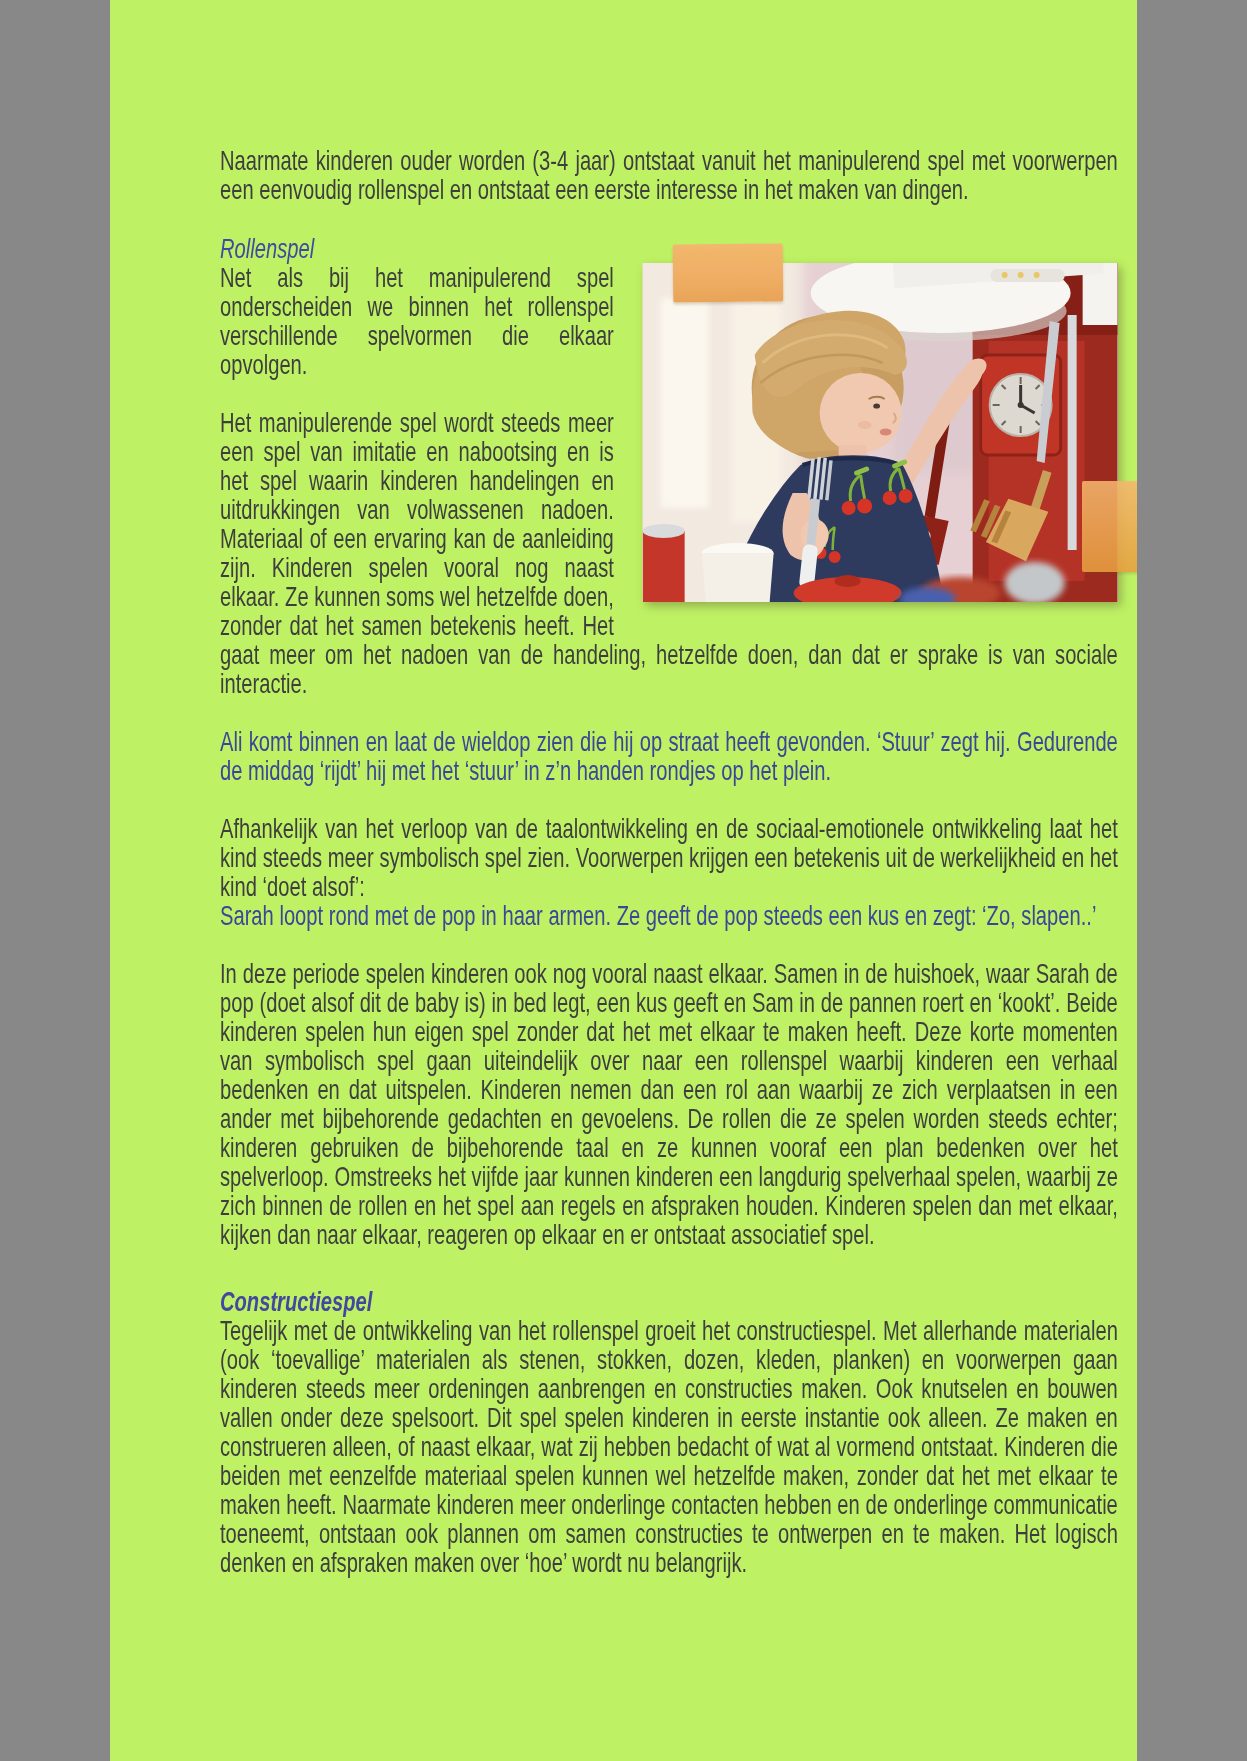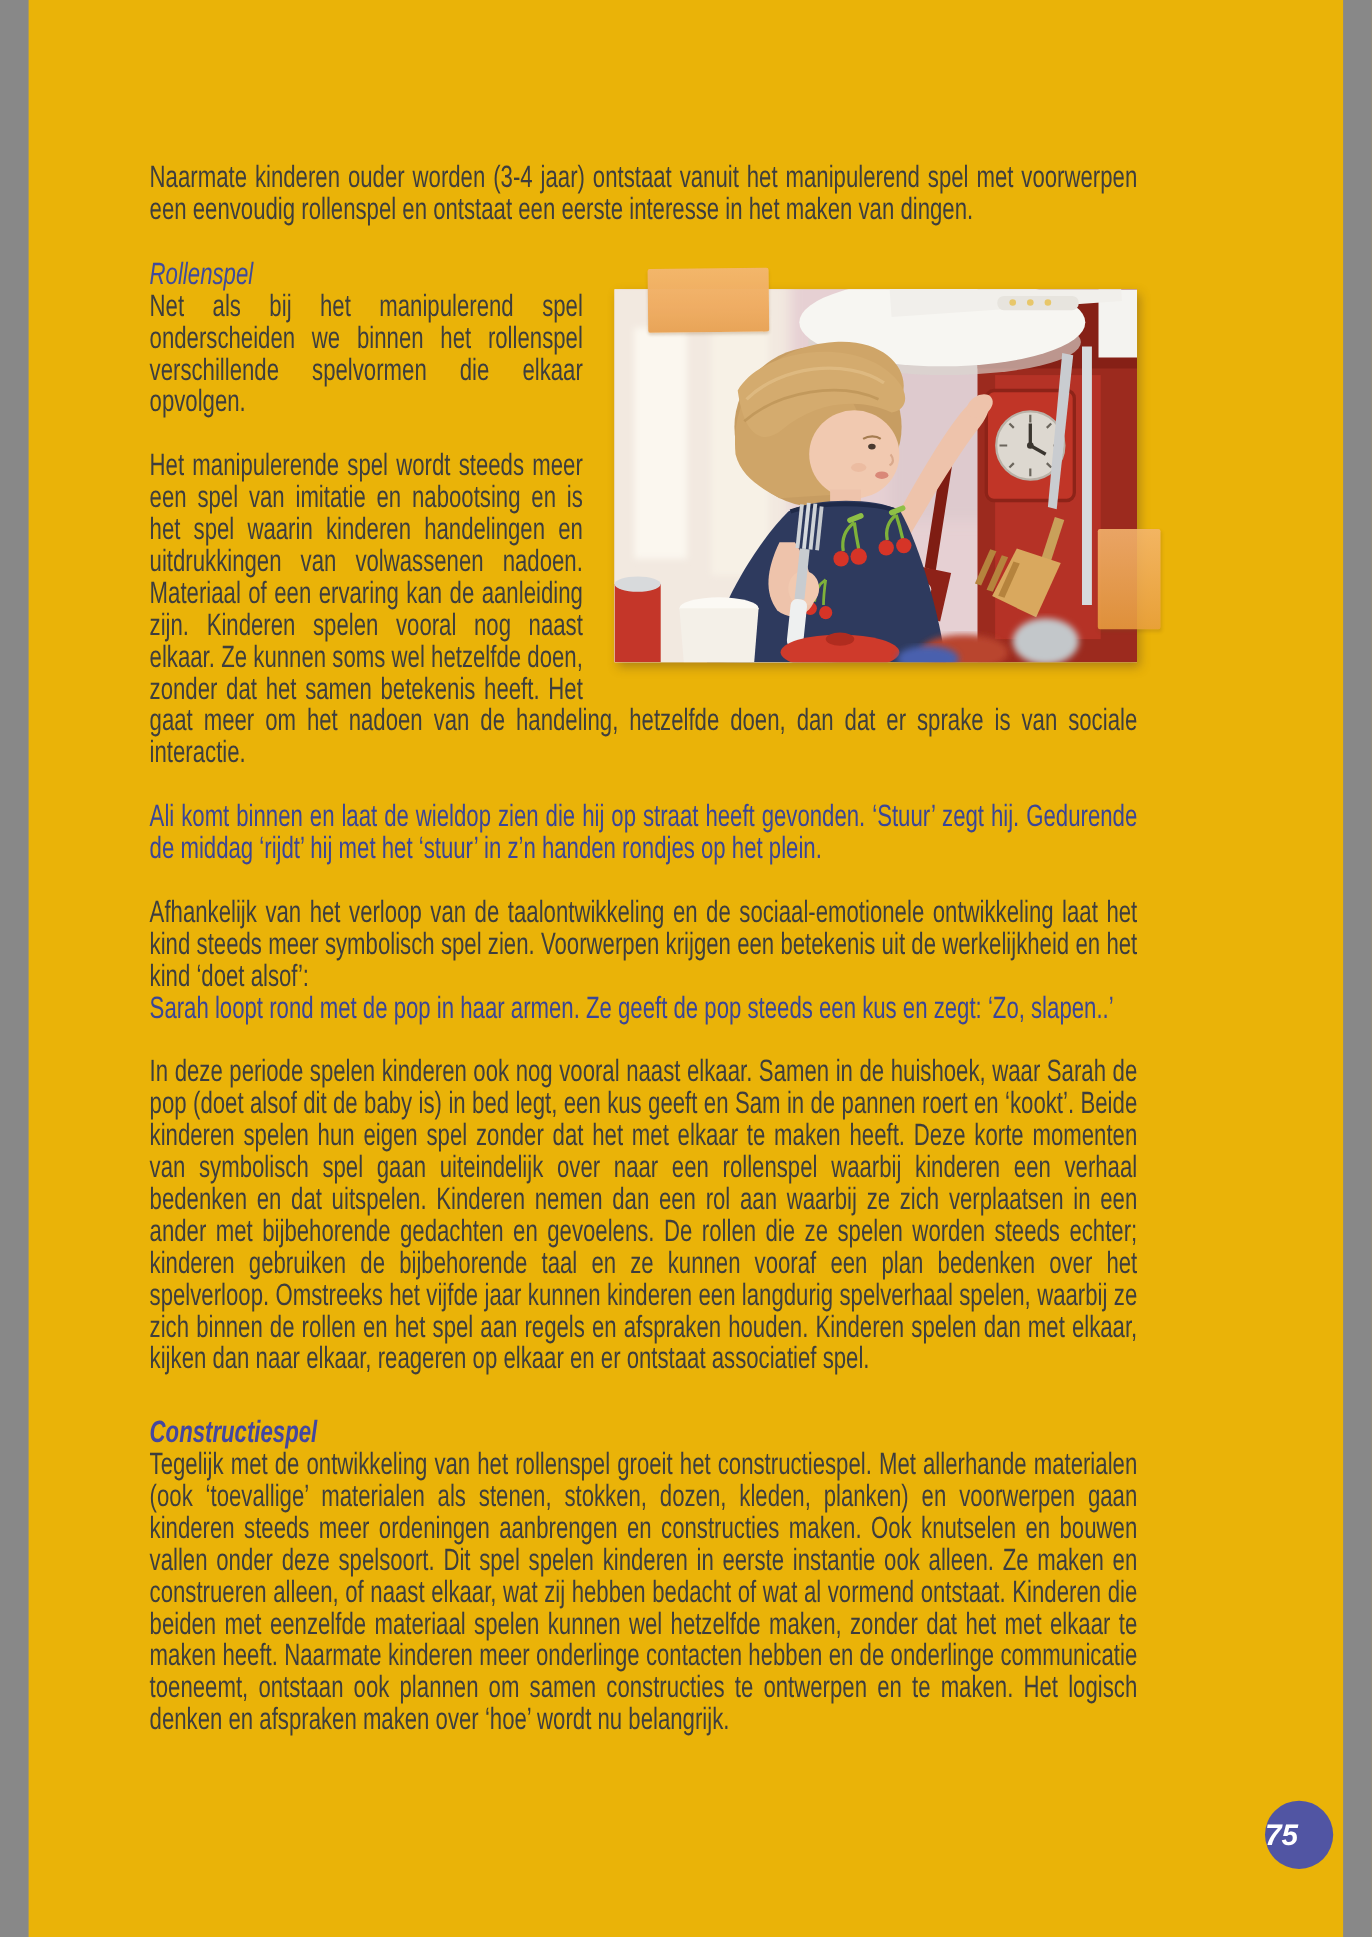--- a/index.html
+++ b/index.html
@@ -6,22 +6,22 @@
     --body-text:#3e3e3e;
     --example-blue:#3b4697;
     --heading-blue:#3f4b9c;
     --heading2-blue:#4447a0;
     --badge-purple:#5155a3;
     --sticky-orange:#f0ae62;
   }
   html,body{margin:0;padding:0;background:#888;}
   .page{
     position:relative;
-    width:1195px;height:1761px;
-    background:#eab308;
+    width:1027px;height:1761px;
+    background:#bef264;
     overflow:hidden;
     font-family:"Liberation Sans", sans-serif;
     margin:0 auto;
   }
   
   .textblock{
     position:absolute;
     left:110px;top:146px;
     width:1247px;
     transform:scaleX(0.72);

